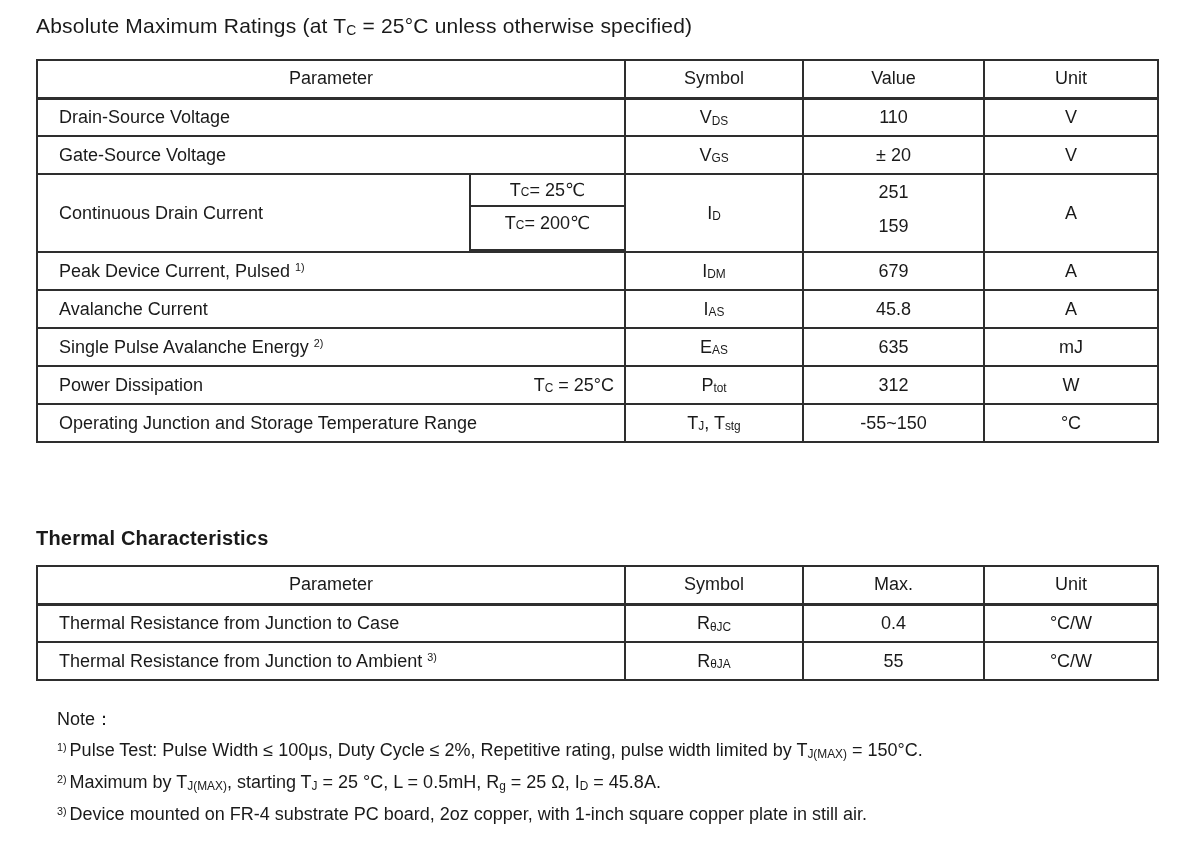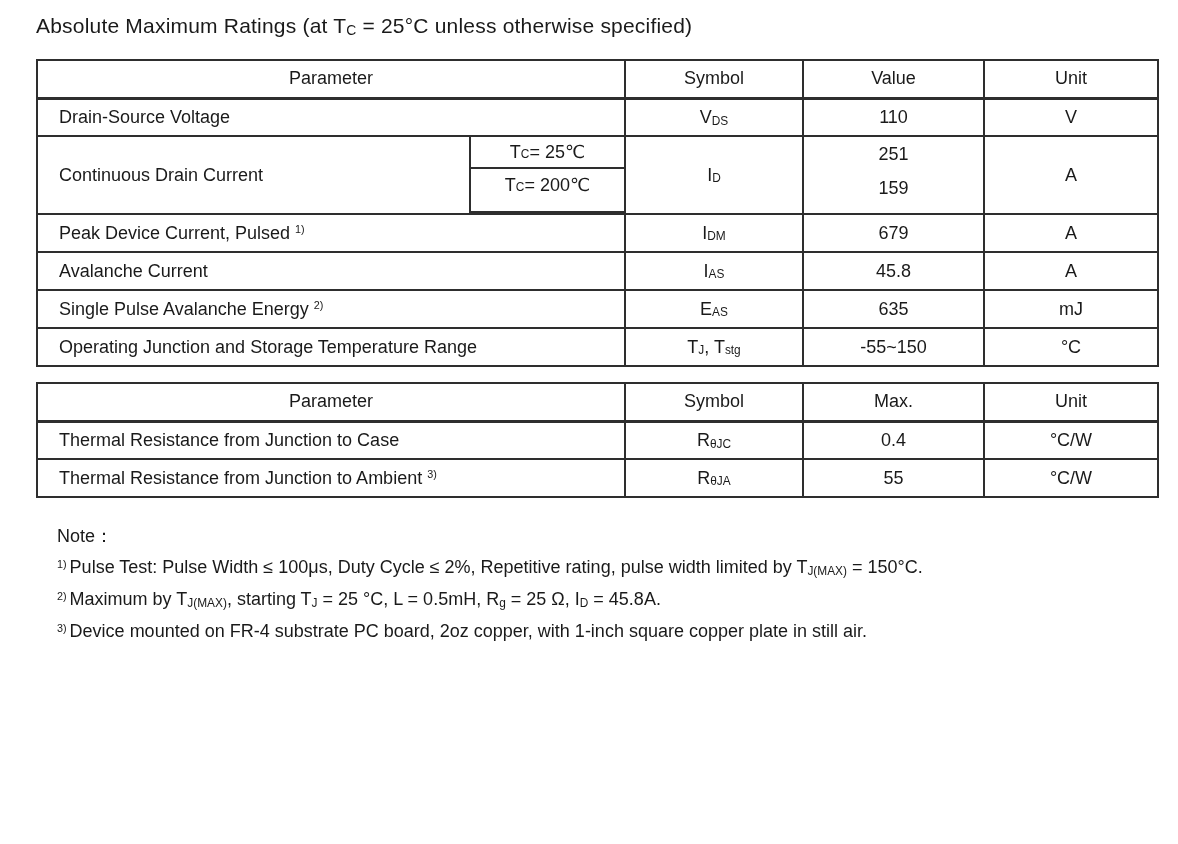--- a/index.html
+++ b/index.html
@@ -103,20 +103,26 @@
         <th>Symbol</th>
         <th>Value</th>
         <th>Unit</th>
       </tr>
     </thead>
     <tbody>
       <tr>
         <td class="param"><span>Drain-Source Voltage</span></td>
         <td><span>V</span><sub>DS</sub></td>
         <td>110</td>
+        <td>V</td>
+      </tr>
+      <tr>
+        <td class="param"><span>Gate-Source Voltage</span></td>
+        <td><span>V</span><sub>GS</sub></td>
+        <td>± 20</td>
         <td>V</td>
       </tr>
       <tr class="row-tall">
         <td class="param-cdc">
           <div class="cdc-wrap">
             <div class="cdc-label">
                 <span>Continuous Drain Current</span>
               </div>
             <div class="subbox">
               <div class="cond">
@@ -151,28 +157,40 @@
         <td>45.8</td>
         <td>A</td>
       </tr>
       <tr>
         <td class="param"><span>Single Pulse Avalanche Energy </span><sup>2)</sup></td>
         <td><span>E</span><sub>AS</sub></td>
         <td>635</td>
         <td>mJ</td>
       </tr>
       <tr>
+        <td class="param">
+          <div class="param-cond-wrap">
+            <span><span>Power Dissipation</span></span>
+            <span><span>T</span><sub>C</sub><span> = 25°C</span></span>
+          </div>
+        </td>
+        <td><span>P</span><sub>tot</sub></td>
+        <td>312</td>
+        <td>W</td>
+      </tr>
+      <tr>
         <td class="param"><span>Operating Junction and Storage Temperature Range</span></td>
         <td><span>T</span><sub>J</sub><span>, T</span><sub>stg</sub></td>
         <td>-55~150</td>
         <td>°C</td>
       </tr>
     </tbody>
   </table>
 
+  <h2 class="sec-title2"><span>Thermal Characteristics</span></h2>
 
   <table class="ds ds2">
     <colgroup>
       <col style="width:588px">
         <col style="width:178px">
         <col style="width:181px">
         <col style="width:174px">
     </colgroup>
     <thead>
       <tr>

